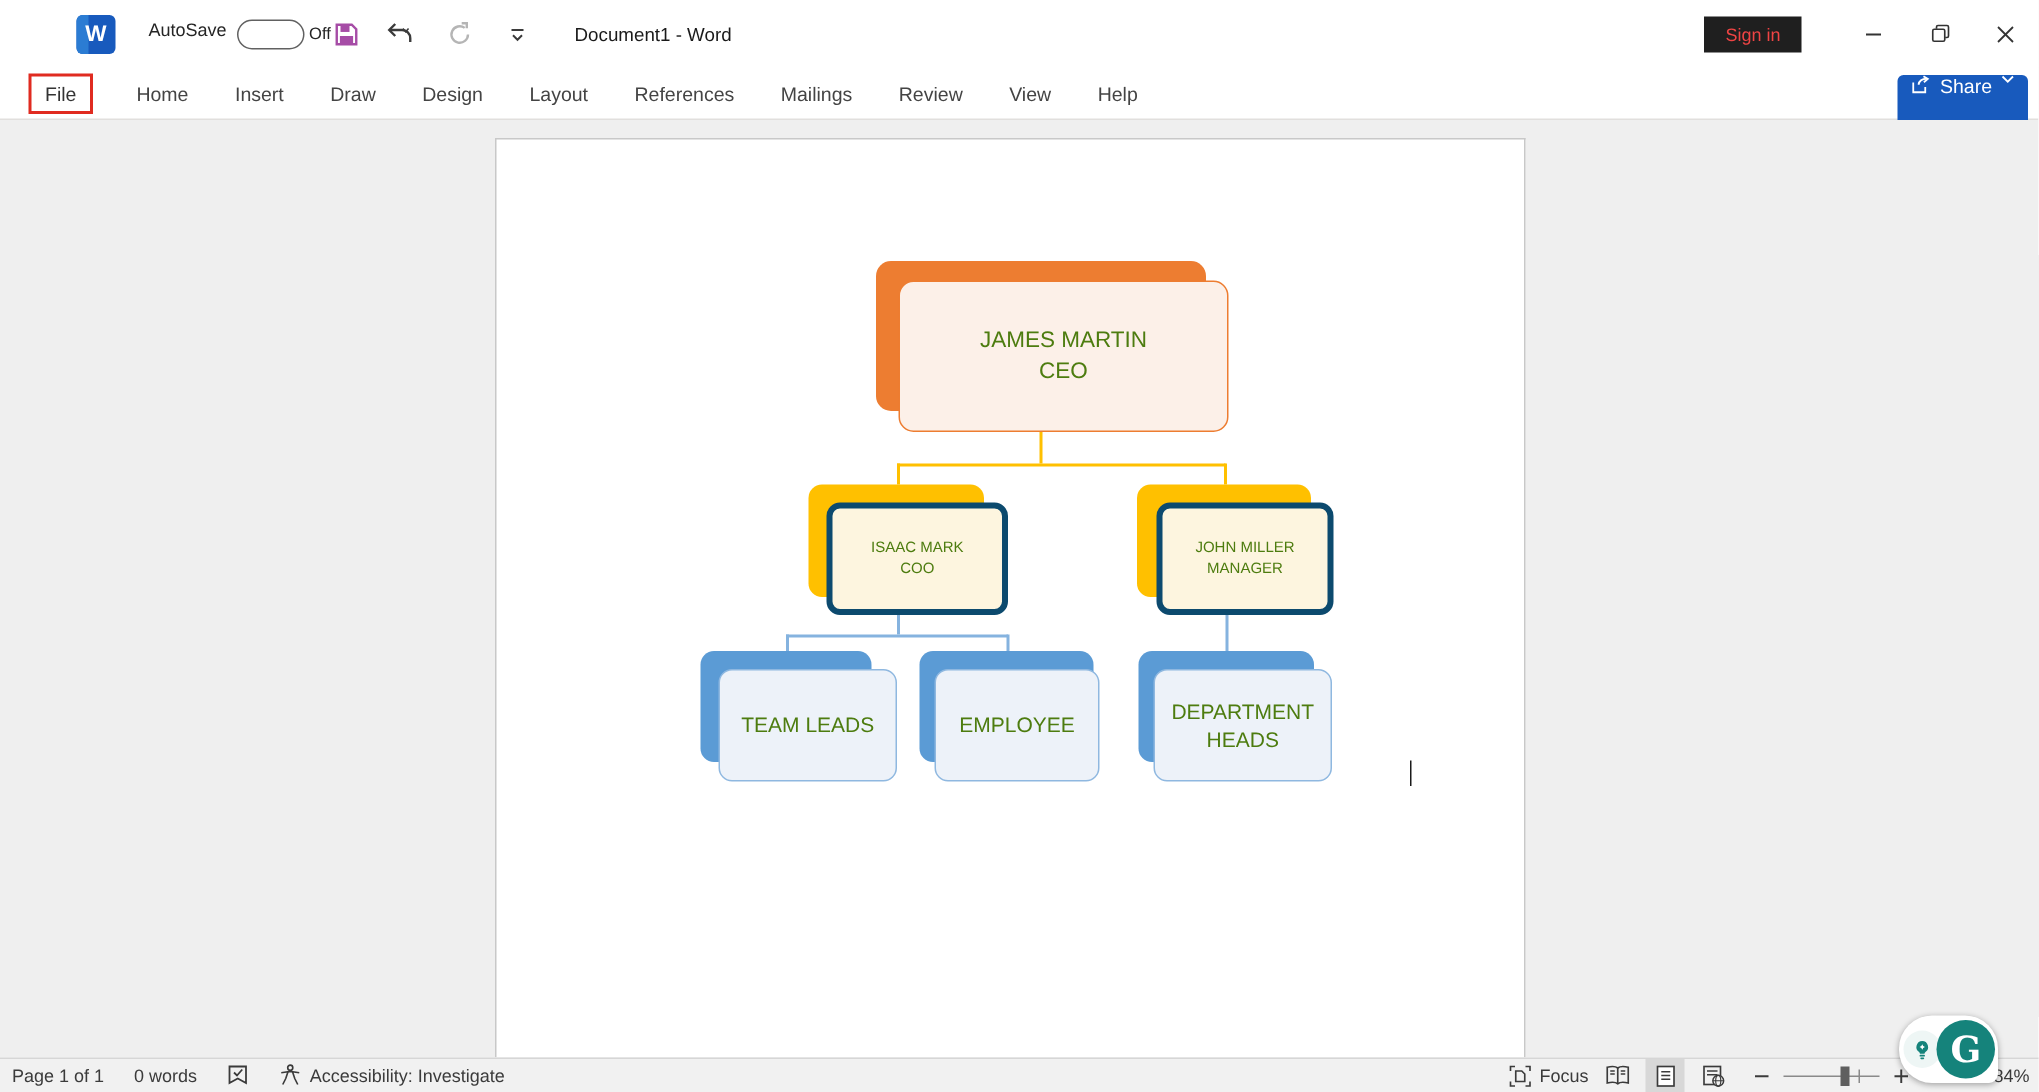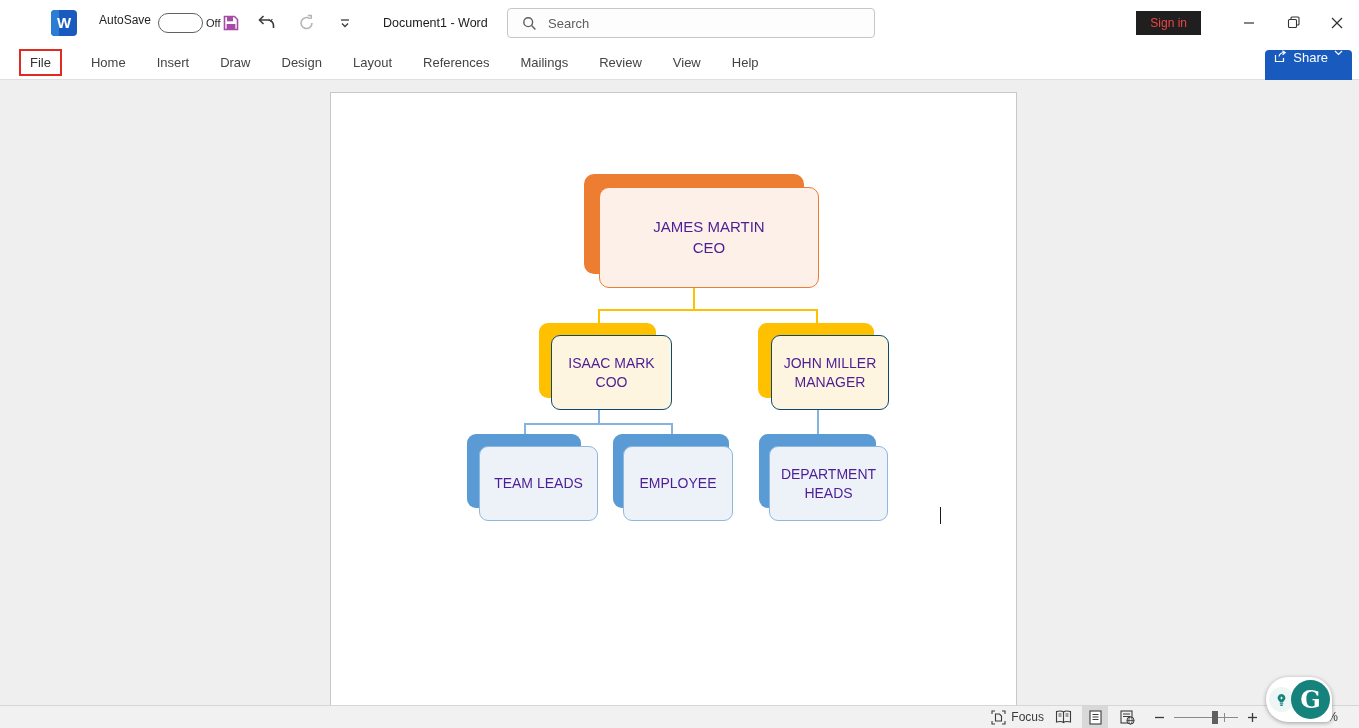--- a/index.html
+++ b/index.html
@@ -28,37 +28,37 @@
   .tabs { display:flex; align-items:center; gap:27px; padding-left:19px; }
   .tab { font-size:13px; color:#444; cursor:pointer; padding:4px 2px; white-space:nowrap; }
   .tab-file { border:2px solid #e02b20; padding:4px 9px; color:#333; }
   .share-btn { position:absolute; right:7px; top:5px; background:#185ABD; color:#fff; border-radius:4px; font-size:13px; height:40px; display:flex; align-items:flex-start; gap:6px; padding:0 9px; cursor:pointer; }
 
   
   .doc-area { position:relative; height:625px; background:#efefef; overflow:hidden; }
   .page { position:absolute; left:330px; top:12px; width:687px; height:613px; background:#ffffff; border:1px solid #c8c8c8; border-bottom:none; }
 
   .node-back { position:absolute; border-radius:10px; }
-  .node-front { position:absolute; border-radius:10px; display:flex; flex-direction:column; align-items:center; justify-content:center; text-align:center; color:#4c1d95; line-height:1.35; }
+  .node-front { position:absolute; border-radius:10px; display:flex; flex-direction:column; align-items:center; justify-content:center; text-align:center; color:#4d7c0f; line-height:1.35; }
   .orange-back { background:#ED7D31; }
   .orange-front { background:#FCF0E8; border:1px solid #ED7D31; font-size:15px; }
   .gold-back { background:#FFC000; border-radius:9px; }
-  .gold-front { background:#FDF5DF; border:1px solid #0c4a6e; border-radius:9px; font-size:14px; }
+  .gold-front { background:#FDF5DF; border:4px solid #0c4a6e; border-radius:9px; font-size:10px; }
   .blue-back { background:#5B9BD5; border-radius:9px; }
   .blue-front { background:#EDF2F9; border:1px solid #8FB8E0; border-radius:9px; font-size:14px; }
   .conn { position:absolute; }
   .conn-gold { background:#FFC000; }
   .conn-blue { background:#85B3DF; }
   .text-cursor { position:absolute; left:609px; top:414px; width:1px; height:17px; background:#1a1a1a; }
 
   
   .statusbar { position:absolute; left:0; right:0; bottom:0; height:23px; background:#f1f1f1; border-top:1px solid #d6d6d6; display:flex; align-items:center; font-size:12px; color:#3b3b3b; }
   .sb-left { display:flex; align-items:center; gap:20px; padding-left:8px; }
   .sb-item { display:flex; align-items:center; gap:5px; cursor:pointer; white-space:nowrap; }
-  .sb-right { margin-left:auto; display:flex; align-items:center; padding-right:21px; }
+  .sb-right { margin-left:auto; display:flex; align-items:center; padding-right:6px; }
   .view-btn { width:26px; height:22px; display:flex; align-items:center; justify-content:center; cursor:pointer; margin-left:6px; }
   .view-btn.selected { background:#d8d8d8; }
   .zoom-ctrl { display:flex; align-items:center; margin-left:14px; }
   .zoom-track { position:relative; width:64px; height:1px; background:#8a8a8a; margin:0 9px; }
   .zoom-tick { position:absolute; left:50px; top:-4px; width:1px; height:9px; background:#8a8a8a; }
   .zoom-handle { position:absolute; left:38px; top:-6px; width:6px; height:13px; background:#5f5f5f; cursor:grab; }
   .zoom-pct { margin-left:46px; width:34px; text-align:right; }
 
   
   .grammarly { position:absolute; left:1266px; top:677px; width:66px; height:45px; background:#fff; border-radius:22px 22px 6px 22px; box-shadow:0 1px 4px rgba(0,0,0,.35); display:flex; align-items:center; padding-left:3px; z-index:10; }
@@ -107,29 +107,20 @@
     <div class="qat-btn">
       <svg width="12" height="12" viewBox="0 0 12 12">
           <line x1="2" y1="3" x2="10" y2="3" stroke="#3b3b3b" stroke-width="1.3"></line>
           <path d="M3 6.5 L6 9.5 L9 6.5" fill="none" stroke="#3b3b3b" stroke-width="1.3"></path>
         </svg>
     </div>
   </div>
 
   <div class="doc-title">Document1 - Word</div>
 
-  <div class="search-box">
-    <span>
-      <svg width="15" height="15" viewBox="0 0 15 15">
-          <circle cx="6.2" cy="6.2" r="4.4" fill="none" stroke="#605e5c" stroke-width="1.4"></circle>
-          <line x1="9.6" y1="9.6" x2="13.4" y2="13.4" stroke="#605e5c" stroke-width="1.4"></line>
-        </svg>
-    </span>
-    <span class="ph">Search</span>
-  </div>
 
   <div class="tb-right">
     <div class="signin">Sign in</div>
     <div class="win-btn">
       <svg width="12" height="12" viewBox="0 0 12 12">
           <line x1="1" y1="6" x2="11" y2="6" stroke="#333" stroke-width="1.2"></line>
         </svg>
     </div>
     <div class="win-btn">
       <svg width="13" height="13" viewBox="0 0 13 13">
@@ -221,20 +212,41 @@
     <div class="node-front blue-front" style="left:438px; top:353px; width:119px; height:75px;text-align:center;">
       <span>DEPARTMENT</span>
       <span>HEADS</span>
     </div>
 
     <div class="text-cursor"></div>
   </div>
 </div>
 
 <div class="statusbar">
+  <div class="sb-left">
+    <span class="sb-item">Page 1 of 1</span>
+    <span class="sb-item">0 words</span>
+    <span class="sb-item">
+      <svg width="15" height="16" viewBox="0 0 15 16">
+          <path d="M2 2 h11 v11 l-5.5 -3 L2 13 z" fill="none" stroke="#3b3b3b" stroke-width="1.2"></path>
+          <path d="M5 6 l2 2 3.5 -4" fill="none" stroke="#3b3b3b" stroke-width="1.2"></path>
+        </svg>
+    </span>
+    <span class="sb-item">
+      <span>
+        <svg width="15" height="16" viewBox="0 0 15 16">
+            <circle cx="7.5" cy="2.8" r="1.7" fill="none" stroke="#3b3b3b" stroke-width="1.1"></circle>
+            <path d="M1.5 6.2 L6 5.5 L4.5 10 L2.5 14" fill="none" stroke="#3b3b3b" stroke-width="1.1"></path>
+            <path d="M13.5 6.2 L9 5.5 L10.5 10 L12.5 14" fill="none" stroke="#3b3b3b" stroke-width="1.1"></path>
+            <line x1="6" y1="5.5" x2="9" y2="5.5" stroke="#3b3b3b" stroke-width="1.1"></line>
+          </svg>
+      </span>
+      <span>Accessibility: Investigate</span>
+    </span>
+  </div>
 
   <div class="sb-right">
     <span class="sb-item">
       <span>
         <svg width="15" height="15" viewBox="0 0 15 15">
             <path d="M1 4 V1 h3 M11 1 h3 v3 M14 11 v3 h-3 M4 14 H1 v-3" fill="none" stroke="#3b3b3b" stroke-width="1.1"></path>
             <path d="M4.5 4 h4 l2 2 v5 h-6 z" fill="none" stroke="#3b3b3b" stroke-width="1.1"></path>
           </svg>
       </span>
       <span>Focus</span>

